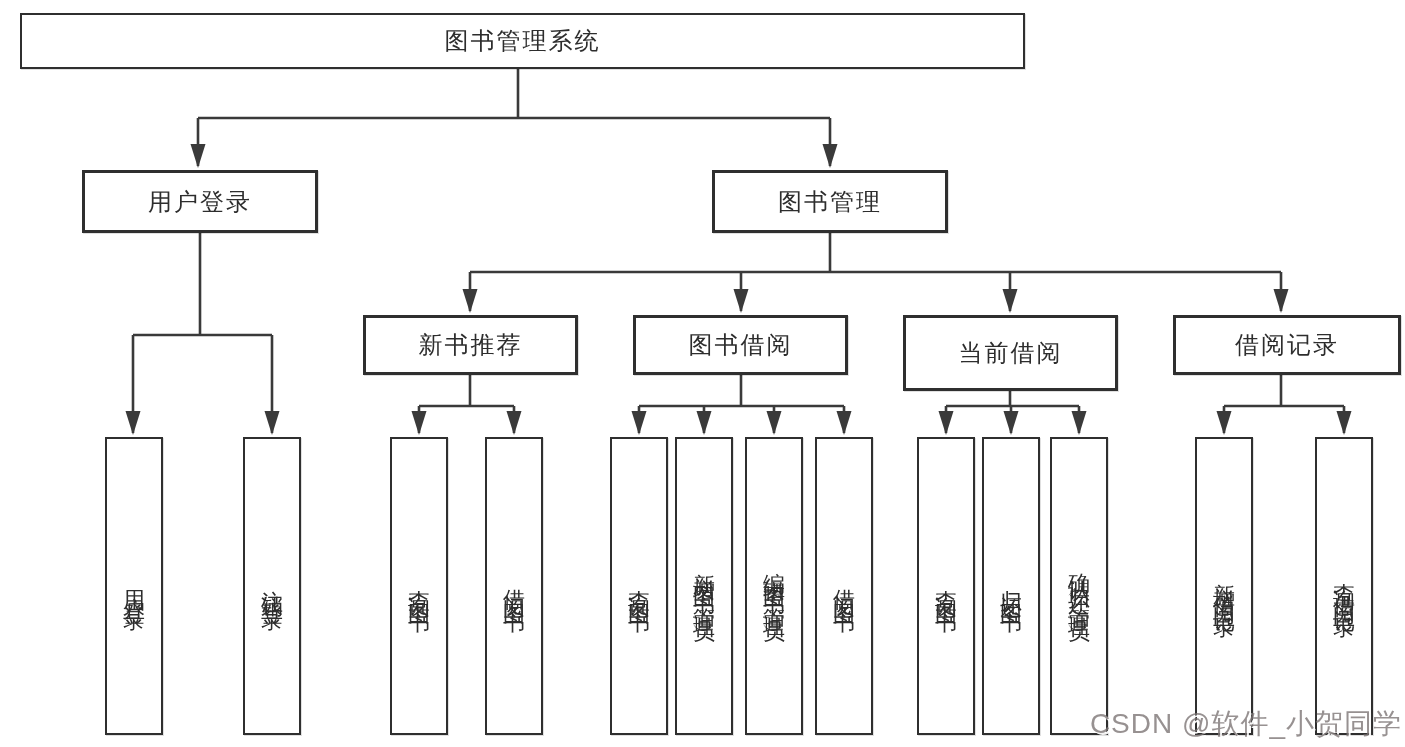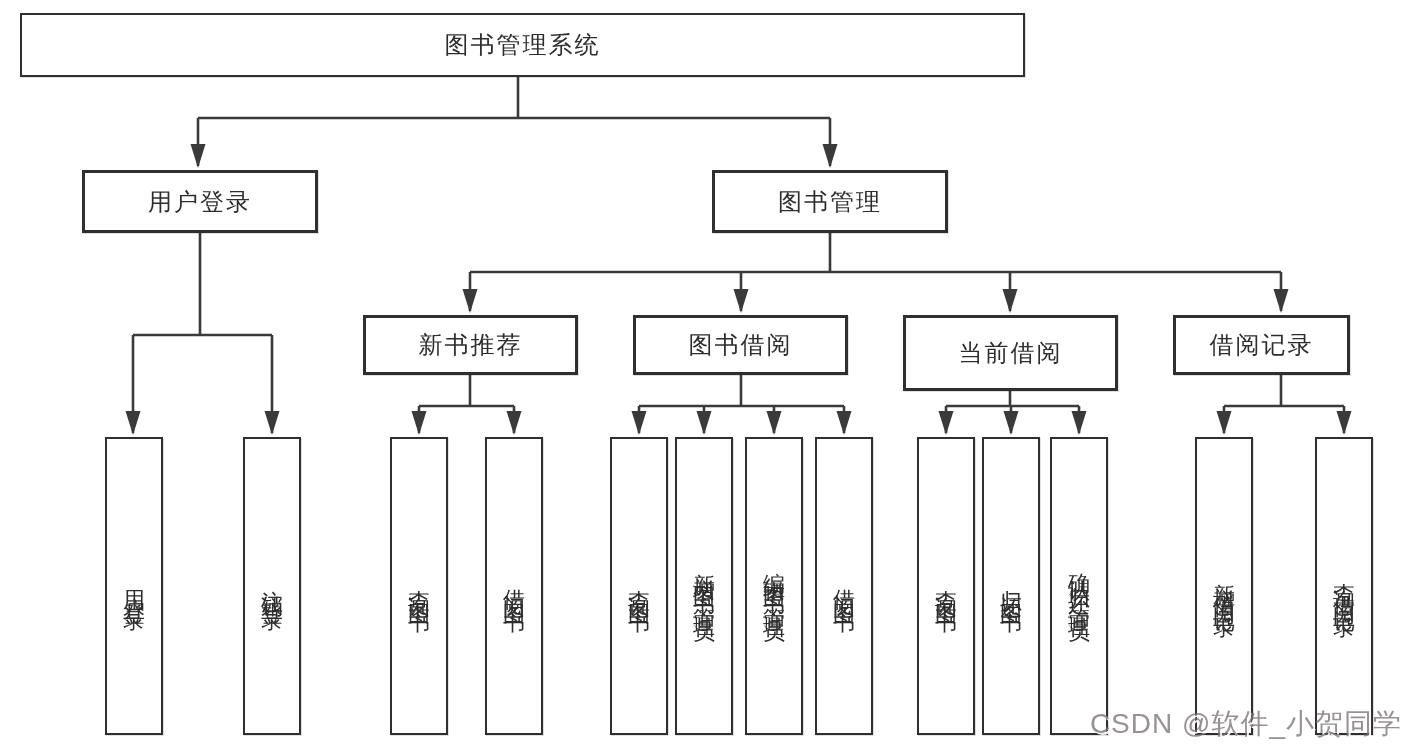--- a/index.html
+++ b/index.html
@@ -26,27 +26,27 @@
   .root{border-width:2.5px;}
   .leaf{border-width:2.5px;}
   .vlabel{
     writing-mode:vertical-rl;
     font-size:22px;
     letter-spacing:7px;
     color:#2d2d2d;
     line-height:1;
   }
   
-  #root {left:20px;  top:13px;  width:1005px; height:64px;}
+  #root {left:20px;  top:13px;  width:1005px; height:56px;}
   #b0   {left:82px;  top:170px; width:236px;  height:63px;}
   #b1   {left:712px; top:170px; width:236px;  height:63px;}
   #g0   {left:363px; top:315px; width:215px;  height:60px;}
   #g1   {left:633px; top:315px; width:215px;  height:60px;justify-content:center;}
   #g2   {left:903px; top:315px; width:215px;  height:76px;}
-  #g3   {left:1173px;top:315px; width:177px;  height:60px;}
+  #g3   {left:1173px;top:315px; width:228px;  height:60px;}
   .leaf {top:437px; width:58px; height:298px;}
   #l0 {left:105px;}  #l1 {left:243px;}
   #l2 {left:390px;}  #l3 {left:485px;}
   #l4 {left:610px;}  #l5 {left:675px;} #l6 {left:745px;} #l7 {left:815px;}
   #l8 {left:917px;}  #l9 {left:982px;} #l10{left:1050px;}
   #l11{left:1195px;} #l12{left:1315px;}
   #watermark{
     position:absolute;
     right:3px;bottom:4px;
     font-size:28px;

